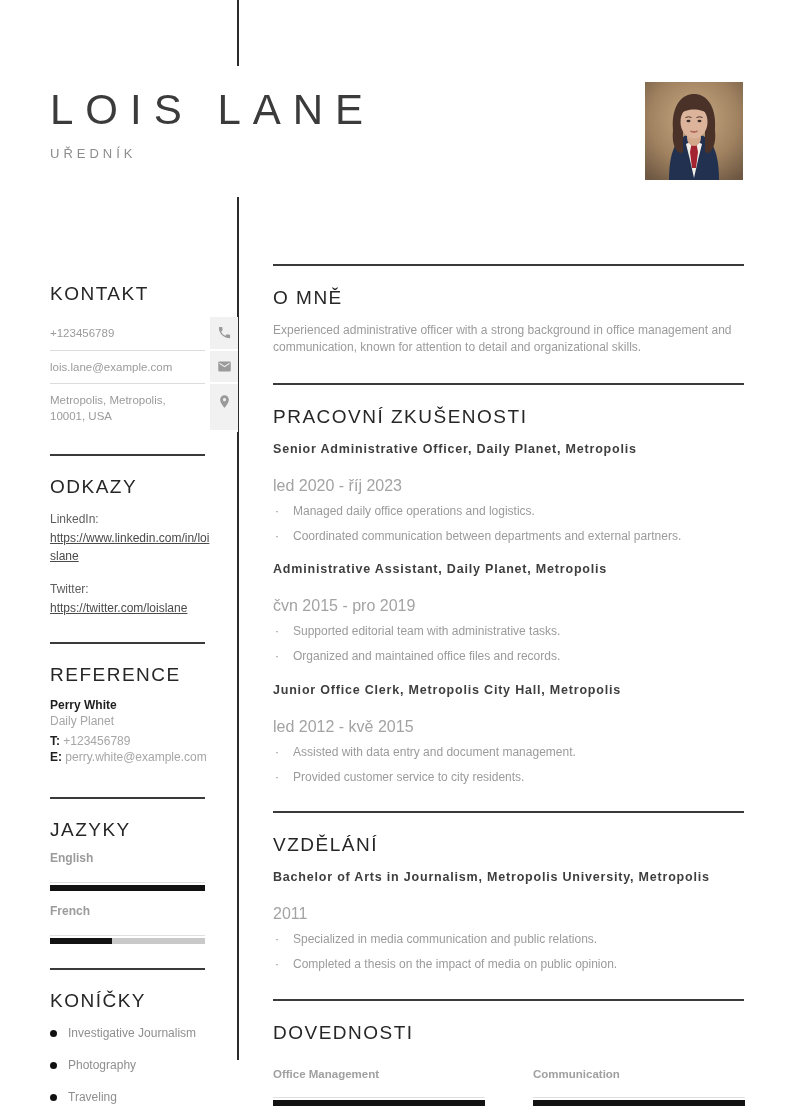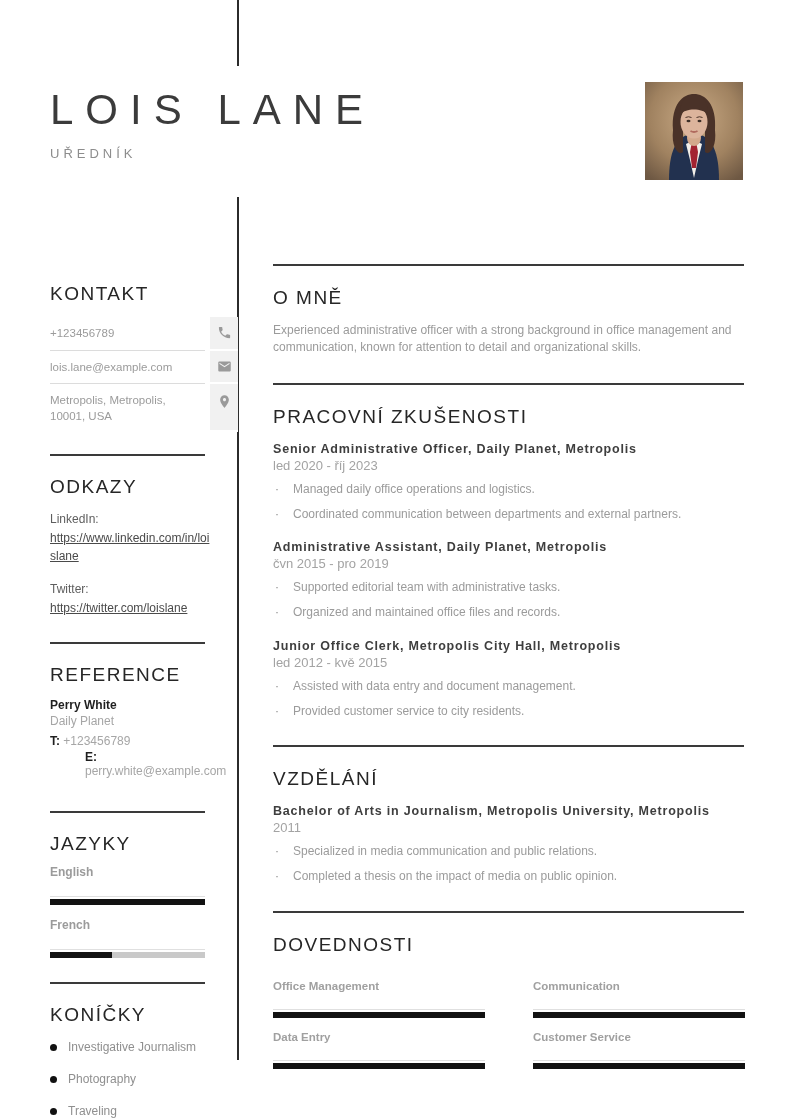--- a/index.html
+++ b/index.html
@@ -46,21 +46,21 @@
   .link-url {
     font-size:12px; color:#4a4a4a; 
     line-height:1.55; word-break:break-all; display:inline-block;
   }
 
   .ref-h { margin:20px 0 12px; }
   .ref-name { font-size:12px; font-weight:700; color:#1f1f1f; margin-top:8px; }
   .ref-co { font-size:12px; color:#a6a6a6; margin-top:2px; }
   .ref-line { font-size:12px; color:#a6a6a6; margin-top:6px; }
   .ref-line .lbl { font-weight:700; color:#1f1f1f; }
-  .ref-line + .ref-line { margin-top:2px;margin-left:35px; }
+  .ref-line + .ref-line { margin-top:2px; }
 
   .lang-h { margin:20px 0 10px; }
   .meter { width:155px; margin-bottom:13px; }
   .meter-label { font-size:12px; color:#9b9b9b; padding-bottom:17px; border-bottom:1px solid #e0e0e0;font-weight:bold; }
   .meter-track { margin-top:2px; height:6px; background:#c9c9c9; }
   .meter-fill { height:6px; background:#121212; }
 
   .hob-h { margin:20px 0 14px; }
   .hob-li { display:flex; align-items:center; margin-bottom:18px; }
   .hob-dot { width:7px; height:7px; border-radius:50%; background:#111; margin-right:11px; flex:0 0 auto; }
@@ -69,21 +69,21 @@
   
   .main { position:absolute; left:273px; top:252px; width:471px; }
   .main .rule { width:471px; }
   .r1 { margin-top:12px; }
   .main .sec-h { margin:21px 0 13px; }
   .about-p { font-size:12px; color:#9b9b9b; line-height:1.45; }
   .rule-mid { margin-top:26px; }
 
   .job { margin-bottom:17px; }
   .job-title { font-size:12.5px; font-weight:700; letter-spacing:0.8px; color:#3e3e3e; line-height:1.3; }
-  .job-dates { font-size:13px; color:#a3a3a3; margin-top:1px; }
+  .job-dates { font-size:16px; color:#a3a3a3; margin-top:20px; }
   .blt { display:flex; margin-top:9px; }
   .blt-dot { color:#8a8a8a; font-size:12px; width:20px; flex:0 0 auto; text-align:left; padding-left:2px; }
   .blt-txt { font-size:12px; color:#9b9b9b; line-height:1.3; }
 
   .skills-grid { display:grid; grid-template-columns:212px 212px; column-gap:48px; row-gap:13px; margin-top:24px; }
   .skill .meter { width:212px; margin-bottom:0; }
   .skill .meter-label { font-size:11.5px; color:#a0a0a0; }
 </style>
 </head>
 <body>

